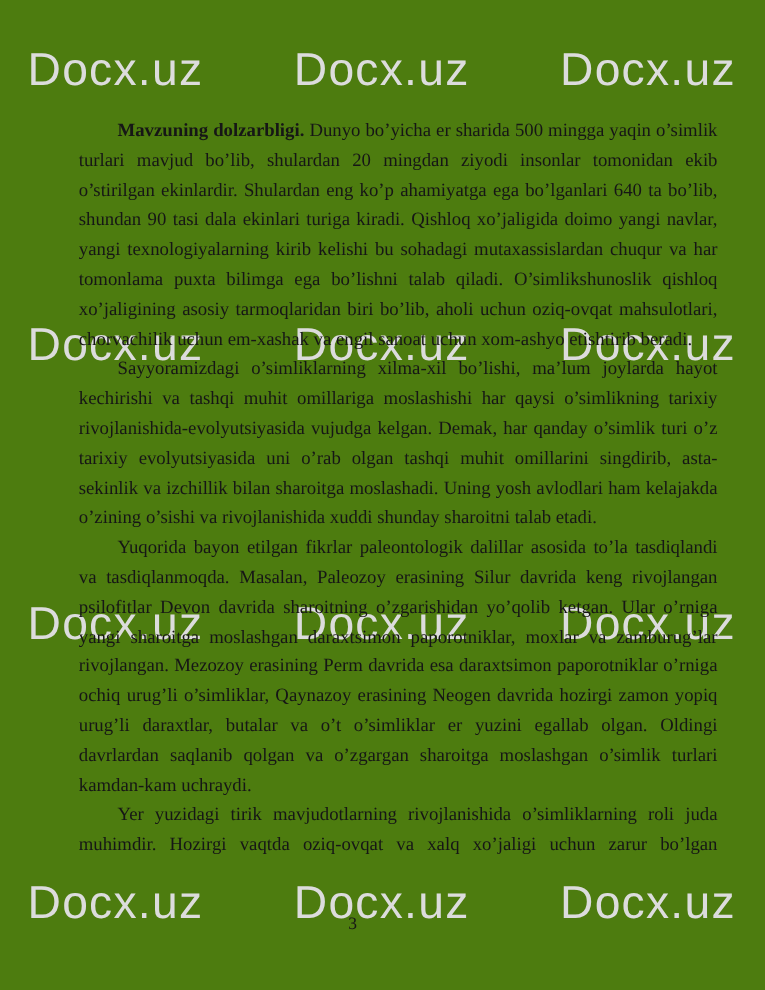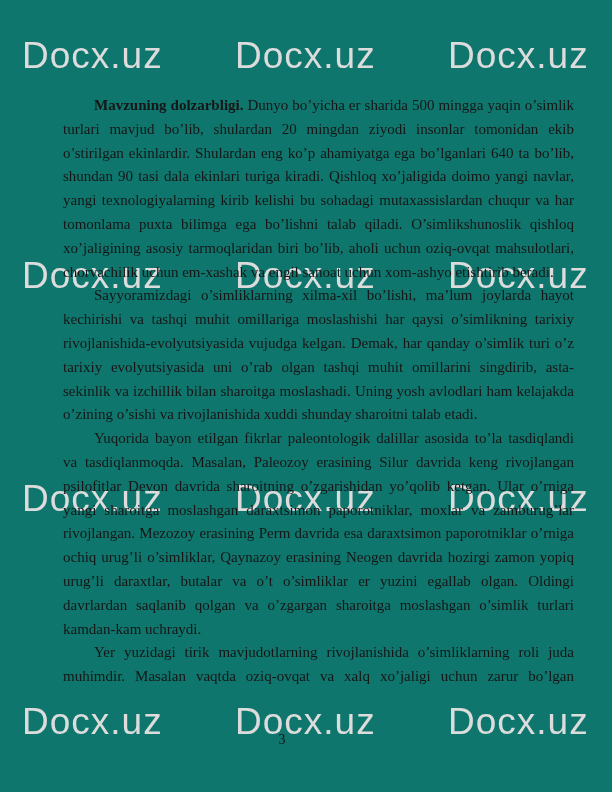--- a/index.html
+++ b/index.html
@@ -4,21 +4,21 @@
 <style>
   html, body {
     margin: 0;
     padding: 0;
     background: #ffffff;
   }
   .page {
     position: relative;
     width: 612px;
     height: 792px;
-    background: #0f766e;
+    background: #4d7c0f;
     overflow: hidden;
     font-family: "Liberation Serif", serif;
     color: #161616;
   }
   .watermark-layer {
     position: absolute;
     left: 0; top: 0; right: 0; bottom: 0;
     z-index: 0;
   }
   .wm {
@@ -90,17 +90,17 @@
     </div>
 
   <div class="content">
 
     <p class="para"><span class="lead">Mavzuning dolzarbligi.</span> <span>Dunyo bo’yicha er sharida 500 mingga yaqin o’simlik turlari mavjud bo’lib, shulardan 20 mingdan ziyodi insonlar tomonidan ekib o’stirilgan ekinlardir. Shulardan eng ko’p ahamiyatga ega bo’lganlari 640 ta bo’lib, shundan 90 tasi dala ekinlari turiga kiradi. Qishloq xo’jaligida doimo yangi navlar, yangi texnologiyalarning kirib kelishi bu sohadagi mutaxassislardan chuqur va har tomonlama puxta bilimga ega bo’lishni talab qiladi. O’simlikshunoslik qishloq xo’jaligining asosiy tarmoqlaridan biri bo’lib, aholi uchun oziq-ovqat mahsulotlari, chorvachilik uchun em-xashak va engil sanoat uchun xom-ashyo etishtirib beradi.</span></p>
 
     <p class="para"><span class="lead"></span><span>Sayyoramizdagi o’simliklarning xilma-xil bo’lishi, ma’lum joylarda hayot kechirishi va tashqi muhit omillariga moslashishi har qaysi o’simlikning tarixiy rivojlanishida-evolyutsiyasida vujudga kelgan. Demak, har qanday o’simlik turi o’z tarixiy evolyutsiyasida uni o’rab olgan tashqi muhit omillarini singdirib, asta-sekinlik va izchillik bilan sharoitga moslashadi. Uning yosh avlodlari ham kelajakda o’zining o’sishi va rivojlanishida xuddi shunday sharoitni talab etadi.</span></p>
 
     <p class="para"><span class="lead"></span><span>Yuqorida bayon etilgan fikrlar paleontologik dalillar asosida to’la tasdiqlandi va tasdiqlanmoqda. Masalan, Paleozoy erasining Silur davrida keng rivojlangan psilofitlar Devon davrida sharoitning o’zgarishidan yo’qolib ketgan. Ular o’rniga yangi sharoitga moslashgan daraxtsimon paporotniklar, moxlar va zamburug’lar rivojlangan. Mezozoy erasining Perm davrida esa daraxtsimon paporotniklar o’rniga ochiq urug’li o’simliklar, Qaynazoy erasining Neogen davrida hozirgi zamon yopiq urug’li daraxtlar, butalar va o’t o’simliklar er yuzini egallab olgan. Oldingi davrlardan saqlanib qolgan va o’zgargan sharoitga moslashgan o’simlik turlari kamdan-kam uchraydi.</span></p>
 
-    <p class="para justify-last"><span class="lead"></span><span>Yer yuzidagi tirik mavjudotlarning rivojlanishida o’simliklarning roli juda muhimdir. Masalan vaqtda oziq-ovqat va xalq xo’jaligi uchun zarur bo’lgan</span></p>
+    <p class="para justify-last"><span class="lead"></span><span>Yer yuzidagi tirik mavjudotlarning rivojlanishida o’simliklarning roli juda muhimdir. Hozirgi vaqtda oziq-ovqat va xalq xo’jaligi uchun zarur bo’lgan</span></p>
   </div>
 
   <div class="footer-number">3</div>
 </div>
 
 </body></html>

